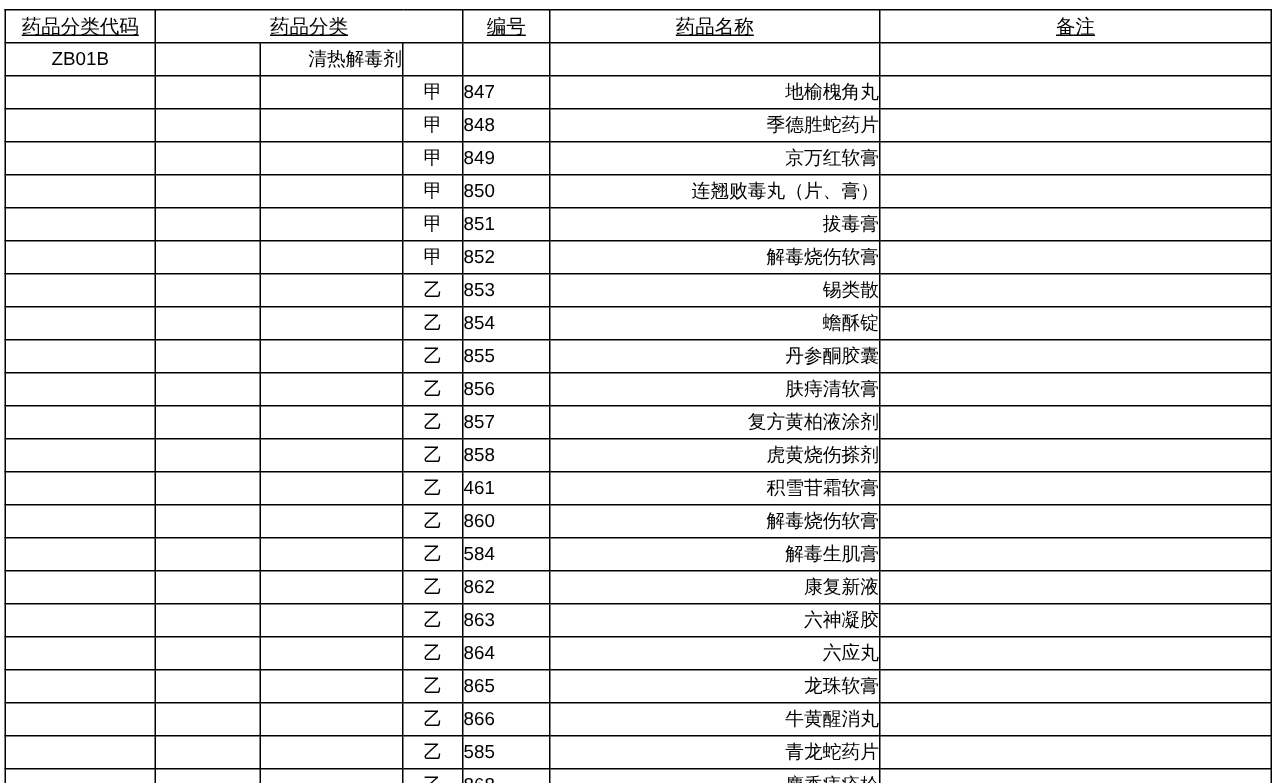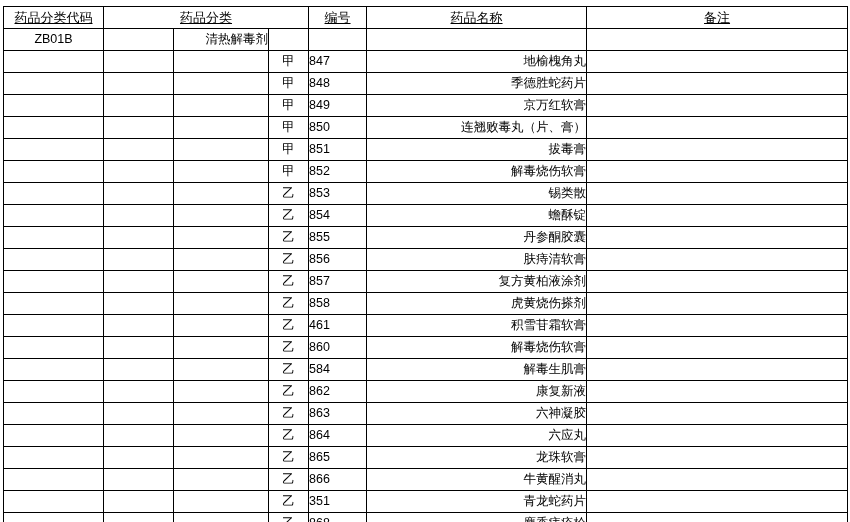--- a/index.html
+++ b/index.html
@@ -272,21 +272,21 @@
           <td class="cat3">乙</td>
           <td class="no">866</td>
           <td class="name">牛黄醒消丸</td>
           <td class="remark"></td>
         </tr>
         <tr>
           <td class="code"></td>
           <td class="cat1"></td>
           <td class="cat2"></td>
           <td class="cat3">乙</td>
-          <td class="no">351</td>
+          <td class="no">585</td>
           <td class="name">青龙蛇药片</td>
           <td class="remark"></td>
         </tr>
         <tr>
           <td class="code"></td>
           <td class="cat1"></td>
           <td class="cat2"></td>
           <td class="cat3">乙</td>
           <td class="no">868</td>
           <td class="name">麝香痔疮栓</td>

